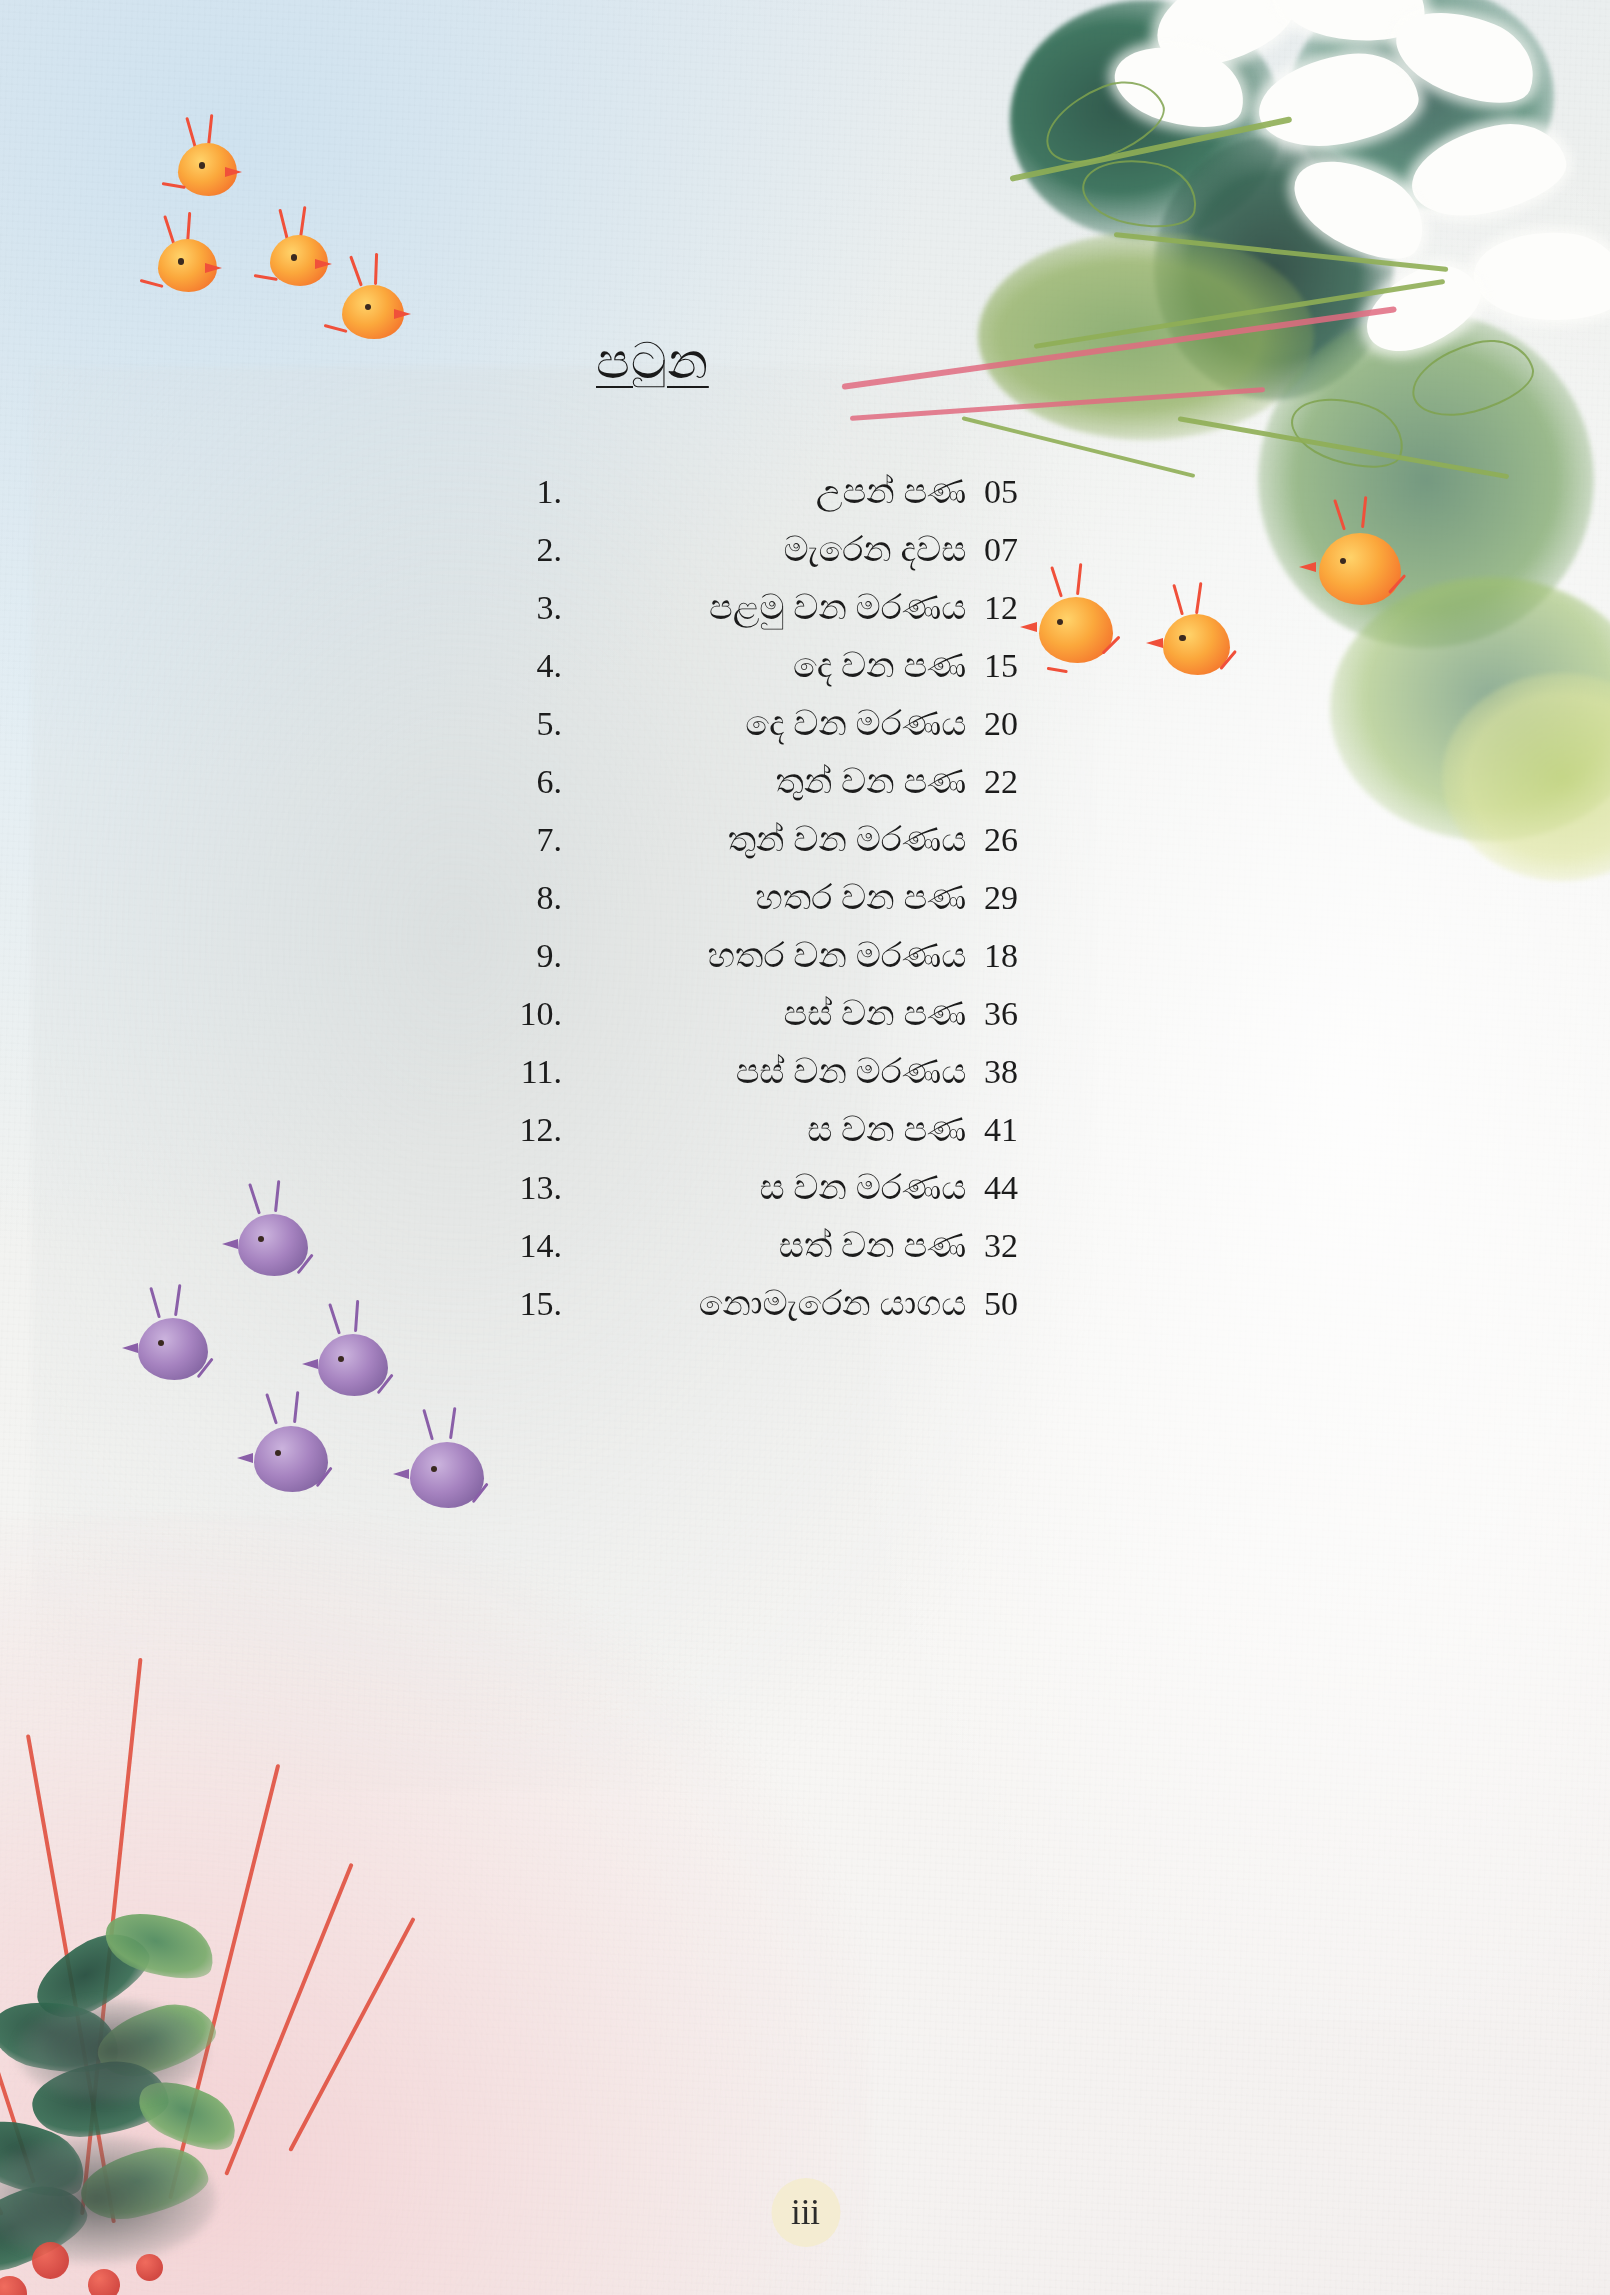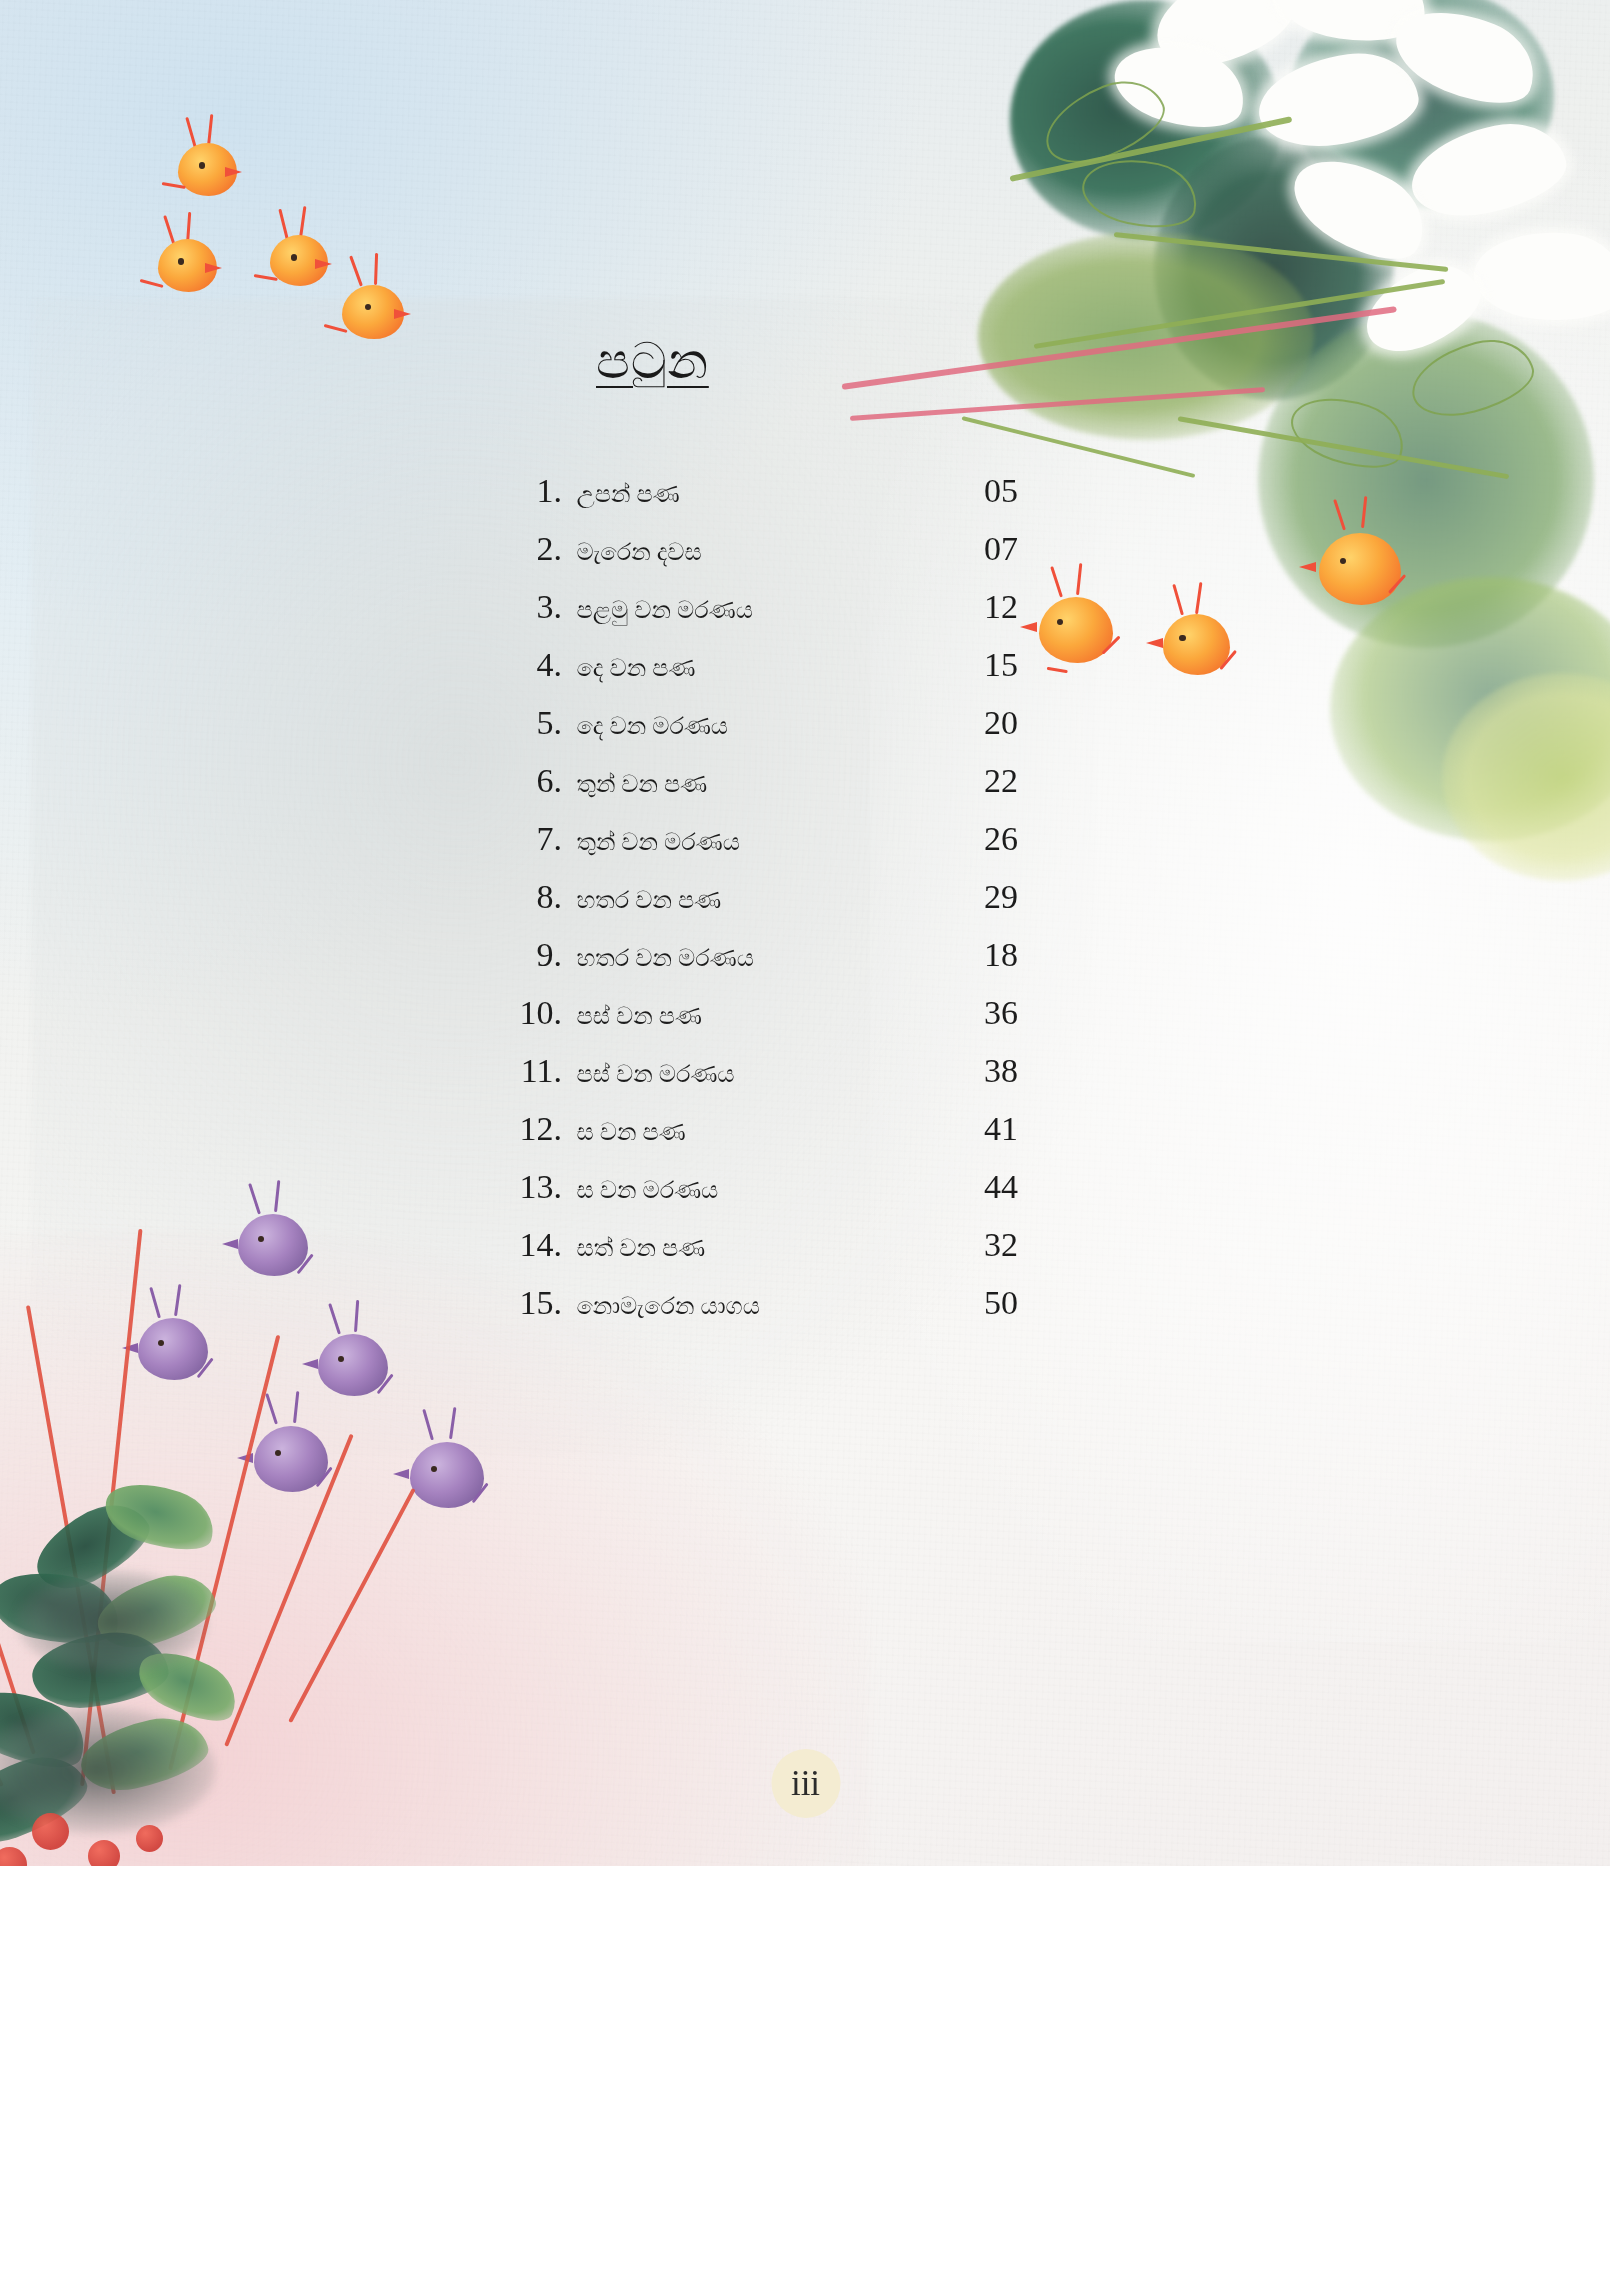--- a/index.html
+++ b/index.html
@@ -6,21 +6,21 @@
     margin: 0;
     padding: 0;
     background: #ffffff;
   }
   body {
     font-family: "DejaVu Sans", sans-serif;
   }
   .page {
     position: relative;
     width: 1611px;
-    height: 1866px;
+    height: 2295px;
     overflow: hidden;
     background: #7dd3fc;
   }
 
   
   .bg-base {
     position: absolute; inset: 0;
     background:
       radial-gradient(ellipse 70% 45% at 14% 6%, #cfe2ef 0%, rgba(207,226,239,0) 62%),
       radial-gradient(ellipse 55% 35% at 5% 30%, #e3eef4 0%, rgba(227,238,244,0) 70%),
@@ -193,22 +193,23 @@
   }
   .toc-num {
     width: 74px;
     text-align: right;
     padding-right: 14.4px;
     font-size: 34px;
     flex: 0 0 auto;
   }
   .toc-label {
     flex: 1 1 auto;
-    font-size: 24px;
+    font-size: 35px;
     white-space: nowrap;
+    text-align: right;
   }
   .toc-page {
     flex: 0 0 auto;
     width: 88px;
     text-align: left;
     font-size: 34px;
     padding-left: 17.6px;
   }
   .folio {
     position: absolute;

